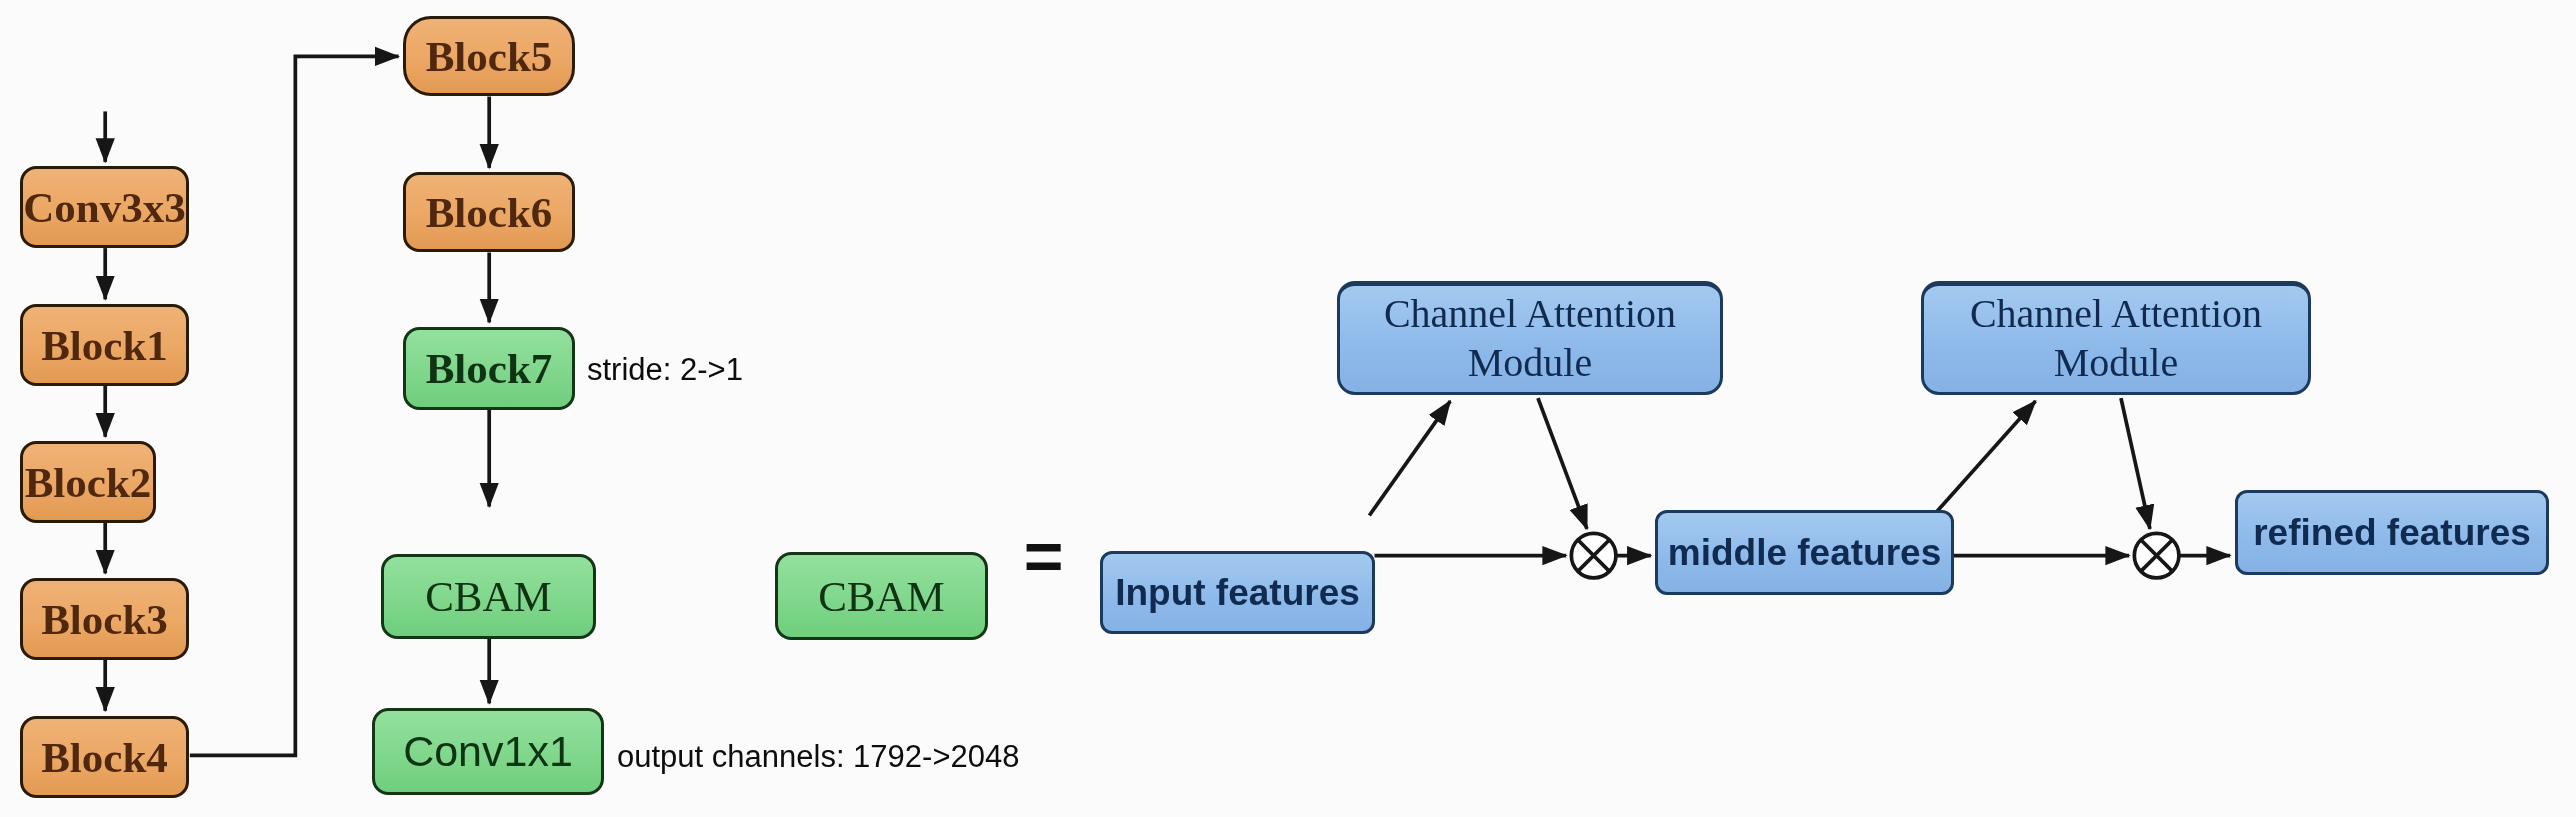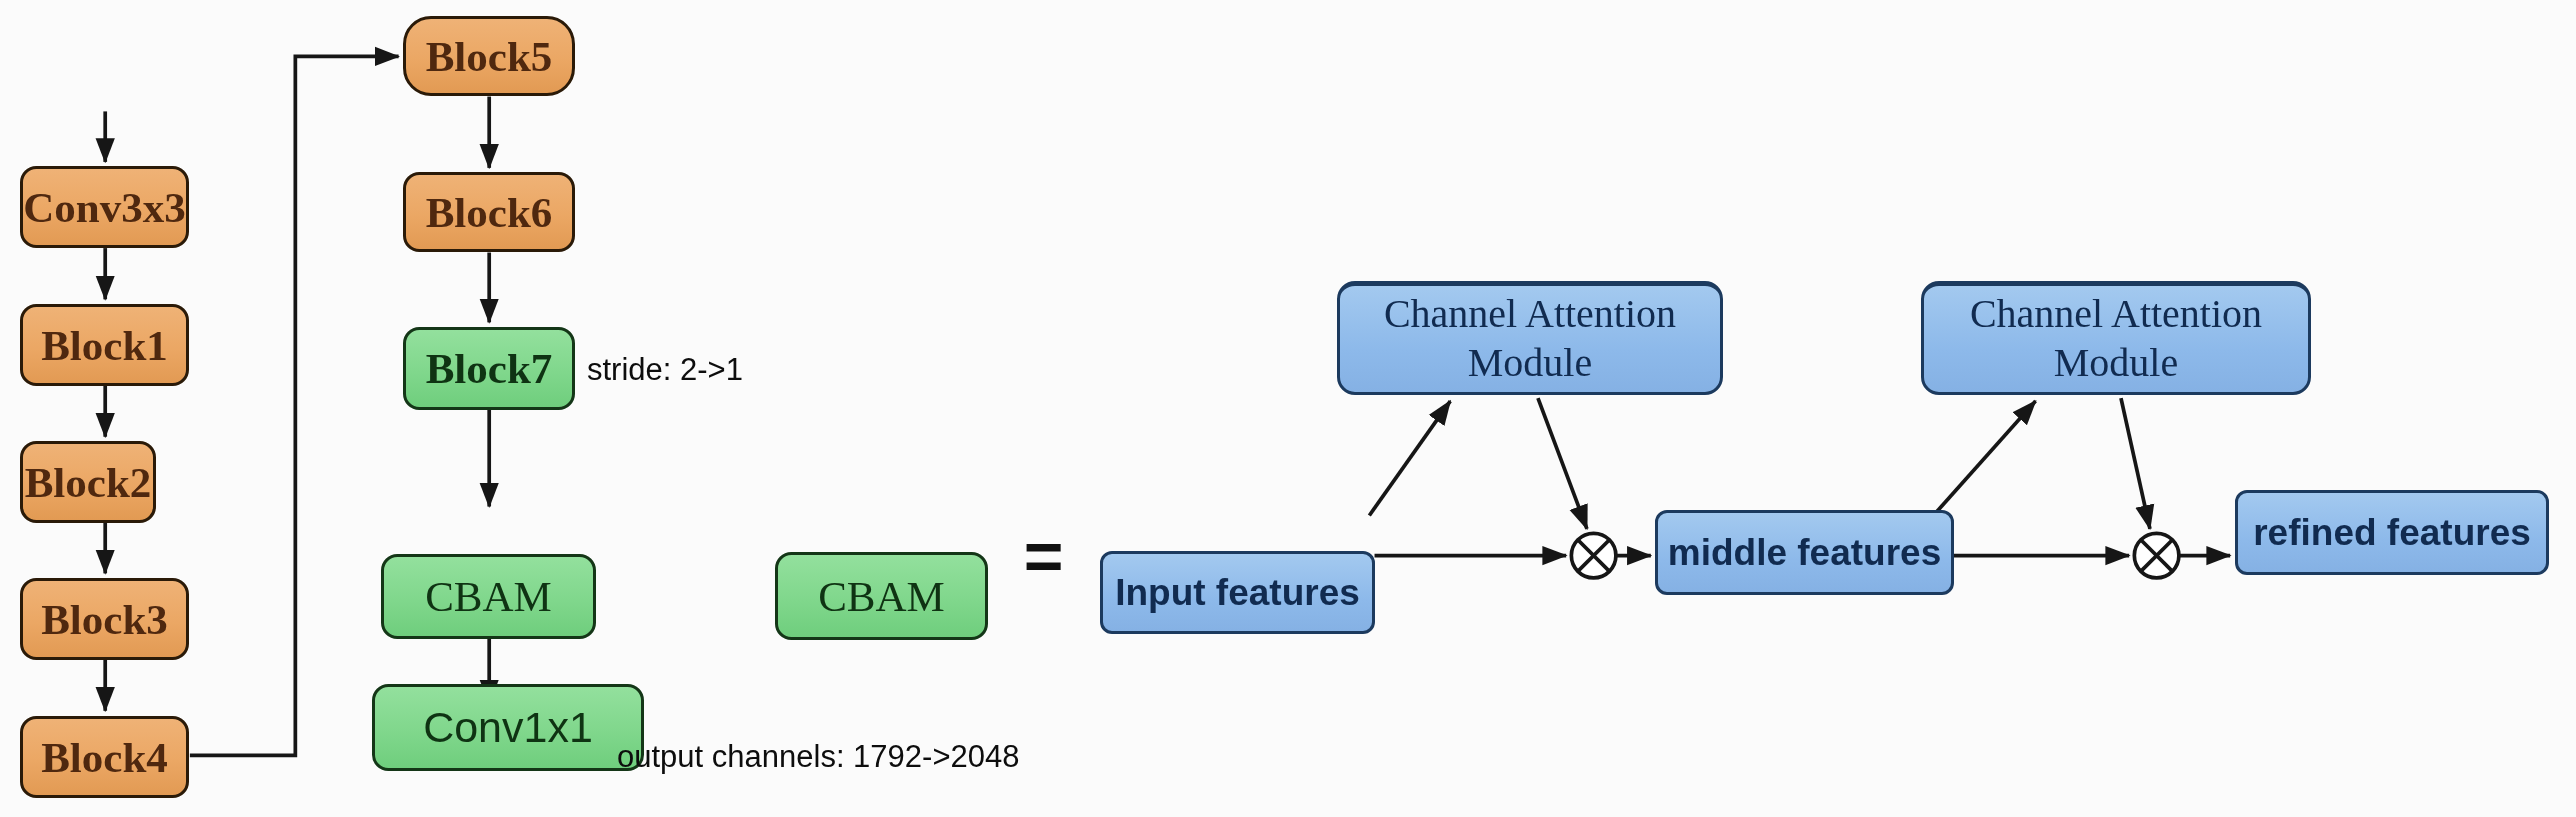--- a/index.html
+++ b/index.html
@@ -71,21 +71,21 @@
   #n-conv3x3  { left: 20px;  top: 166px; width: 169px; height: 82px; }
   #n-block1   { left: 20px;  top: 304px; width: 169px; height: 82px; }
   #n-block2   { left: 20px;  top: 441px; width: 136px; height: 82px; }
   #n-block3   { left: 20px;  top: 578px; width: 169px; height: 82px; }
   #n-block4   { left: 20px;  top: 716px; width: 169px; height: 82px; }
 
   #n-block5   { left: 403px; top: 16.3px;  width: 172px; height: 80px; border-radius: 28px; }
   #n-block6   { left: 403px; top: 172px; width: 172px; height: 80px; }
   #n-block7   { left: 403px; top: 327px; width: 172px; height: 83px; }
   #n-cbam     { left: 381px; top: 511px; width: 215px; height: 85px; }
-  #n-conv1x1  { left: 372px; top: 684px; width: 272px; height: 87px; }
+  #n-conv1x1  { left: 372px; top: 708px; width: 232px; height: 87px; }
 
   #ann-stride  { left: 587px; top: 352px; }
   #ann-output  { left: 617px; top: 739px; }
 
   #n-cbam-legend { left: 775px; top: 509px; width: 213px; height: 88px; }
   #equals        { left: 1008px; top: 520px; width: 71px;  height: 71px; }
 
   #n-input   { left: 1100px; top: 511px; width: 275px; height: 83px; margin-top: 40px; }
   #n-cam1    { left: 1337px; top: 281px; width: 386px; height: 114px; }
   #n-middle  { left: 1655px; top: 510px; width: 299px; height: 85px; }

